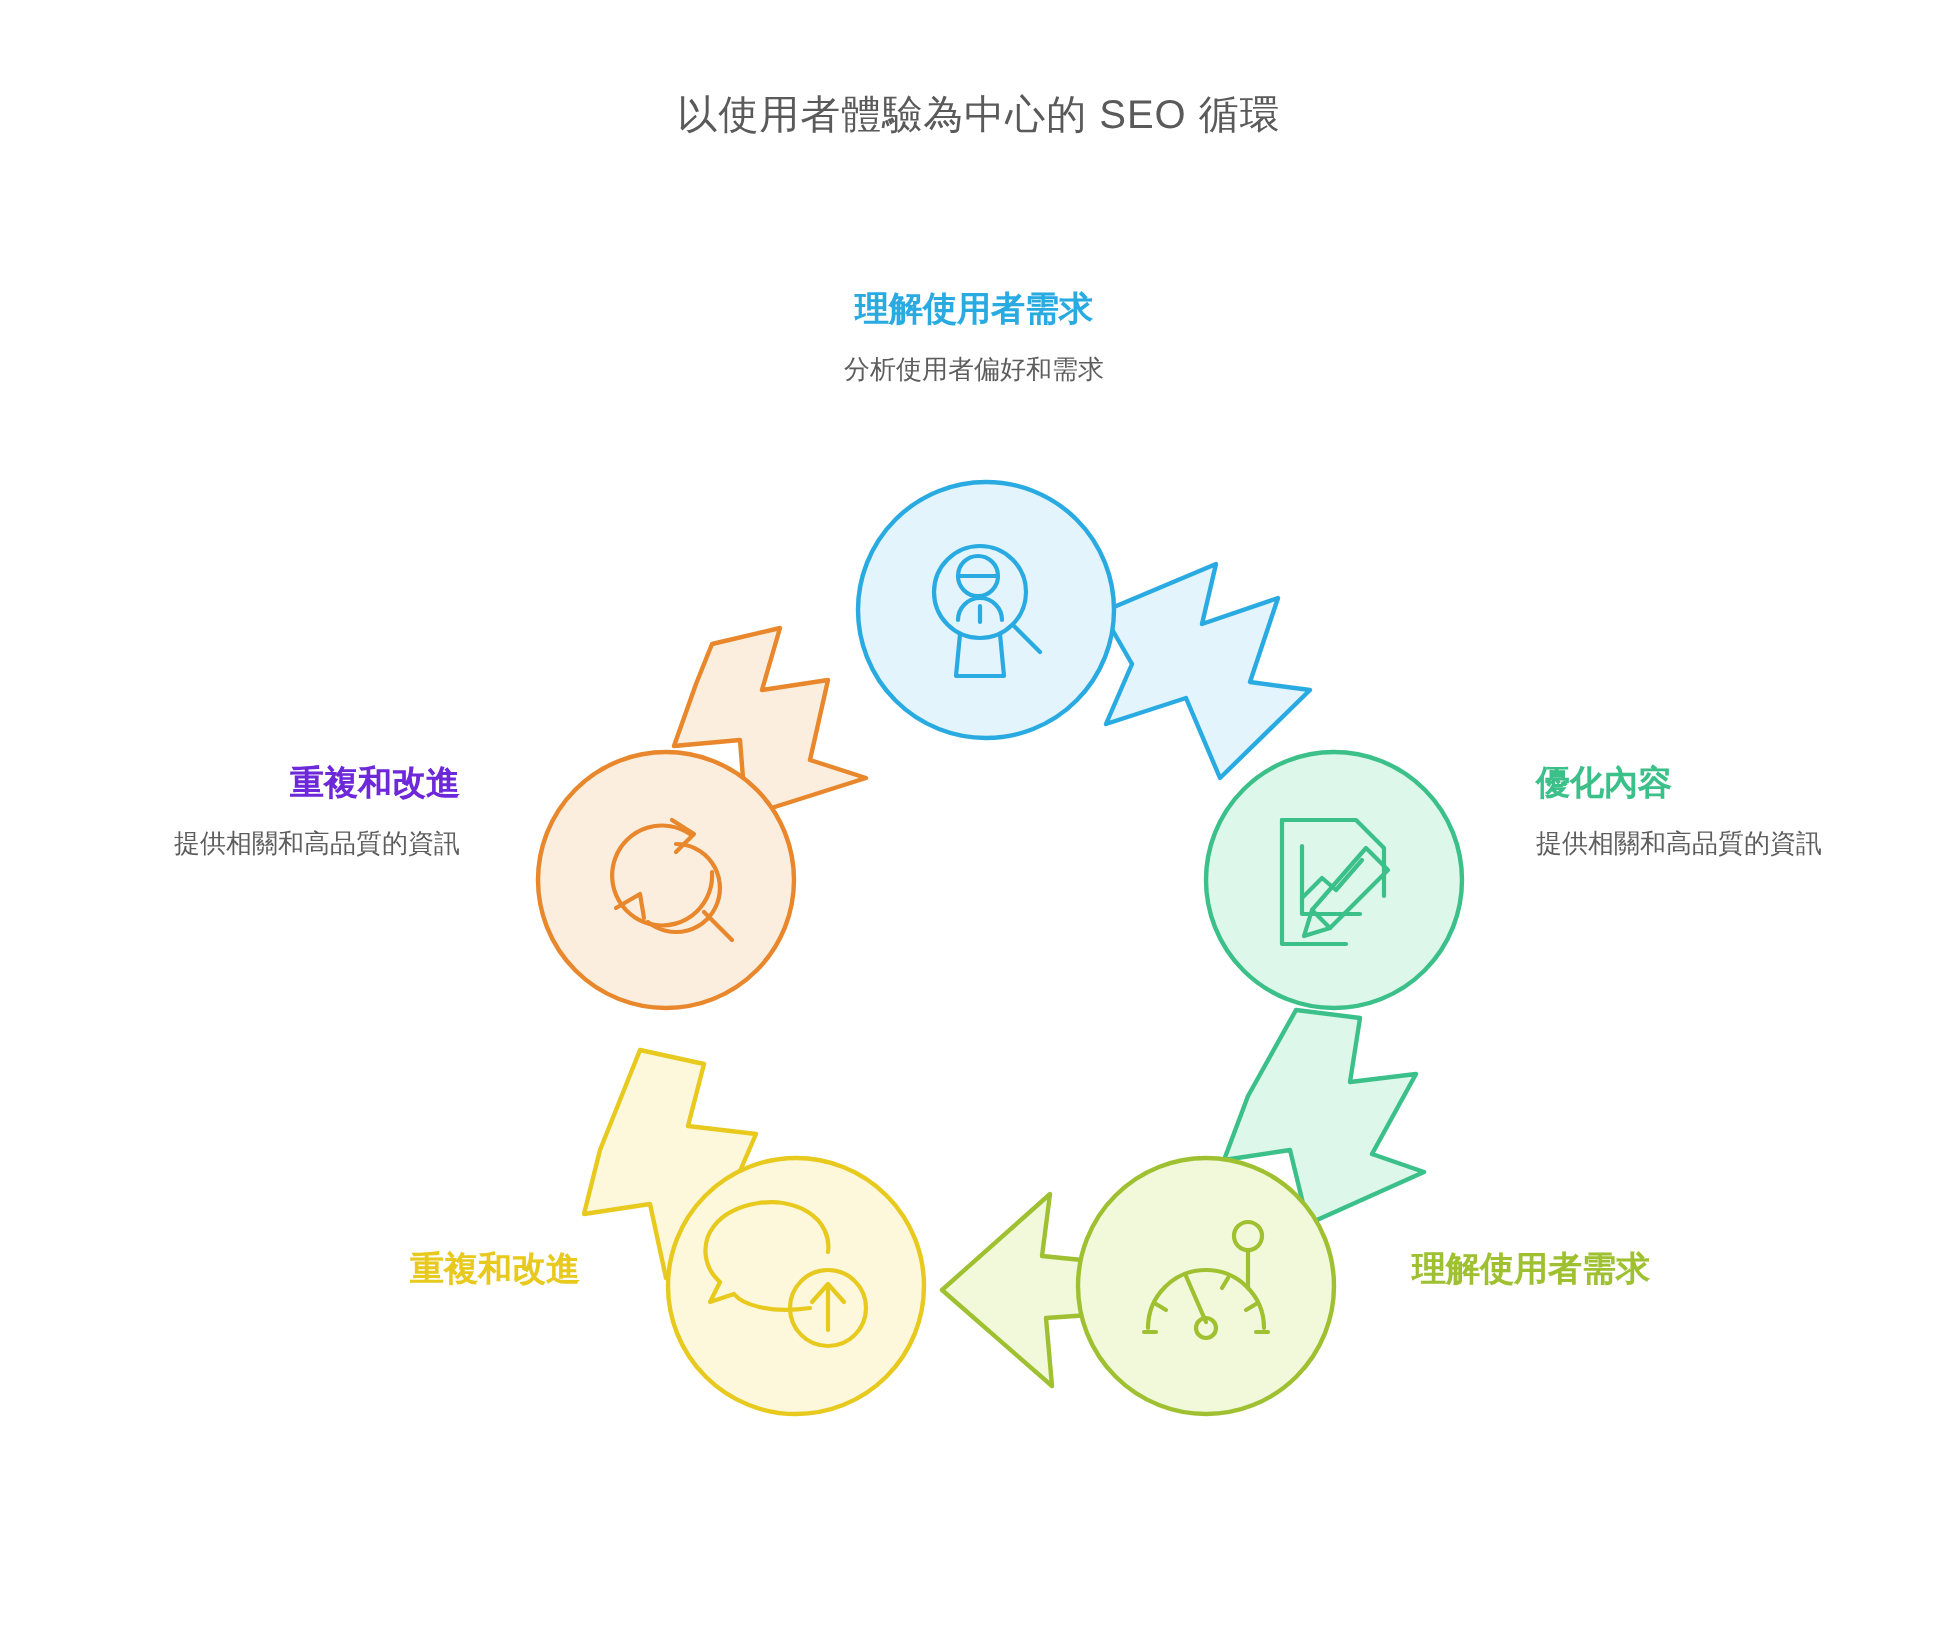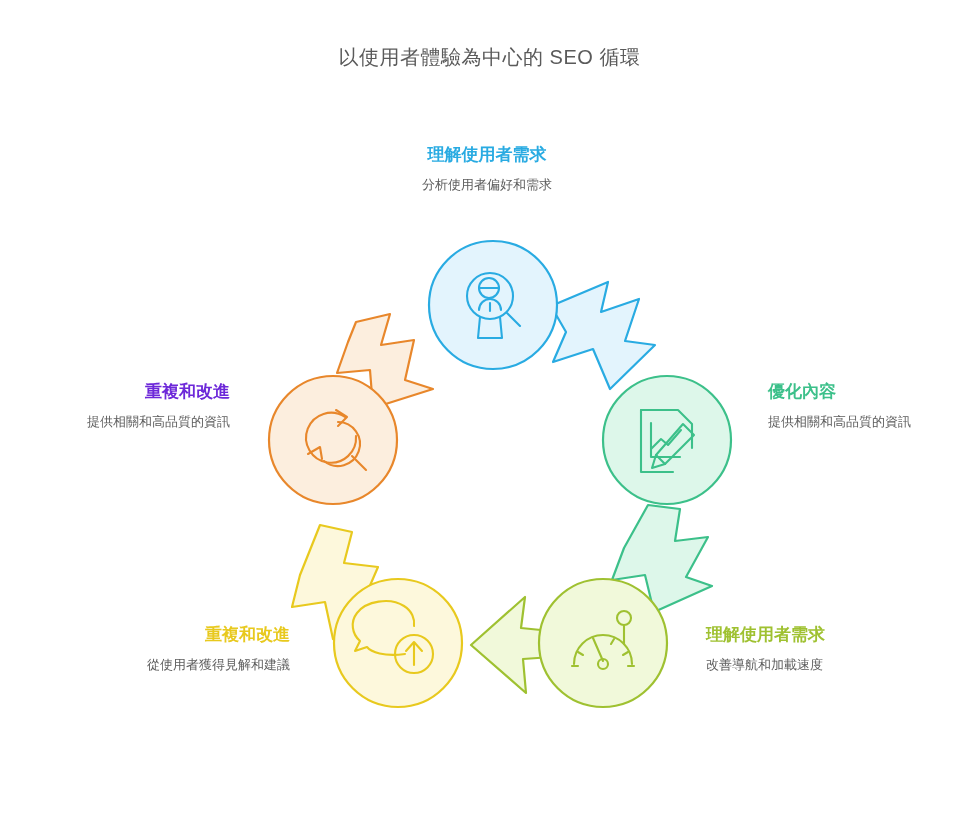--- a/index.html
+++ b/index.html
@@ -186,26 +186,24 @@
     <p class="label-desc">分析使用者偏好和需求</p>
   </div>
 
   <div class="label-block lbl-left" id="label-optimize">
     <p class="label-title" style="color:#3cc08a">優化內容</p>
     <p class="label-desc">提供相關和高品質的資訊</p>
   </div>
 
   <div class="label-block lbl-left" id="label-enhance">
     <p class="label-title" style="color:#9fc131">理解使用者需求</p>
-    <p class="label-desc">改善導航和加載速度</p>
   </div>
 
   <div class="label-block lbl-right" id="label-feedback">
     <p class="label-title" style="color:#e8c91e">重複和改進</p>
-    <p class="label-desc">從使用者獲得見解和建議</p>
   </div>
 
   <div class="label-block lbl-right" id="label-iterate">
     <p class="label-title" style="color:#6d28d9">重複和改進</p>
     <p class="label-desc">提供相關和高品質的資訊</p>
   </div>
 
 </div>
 
 </body></html>

